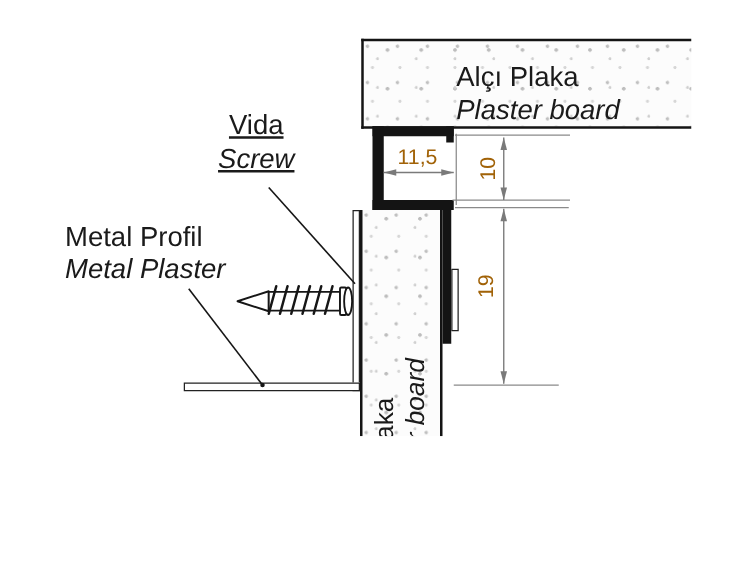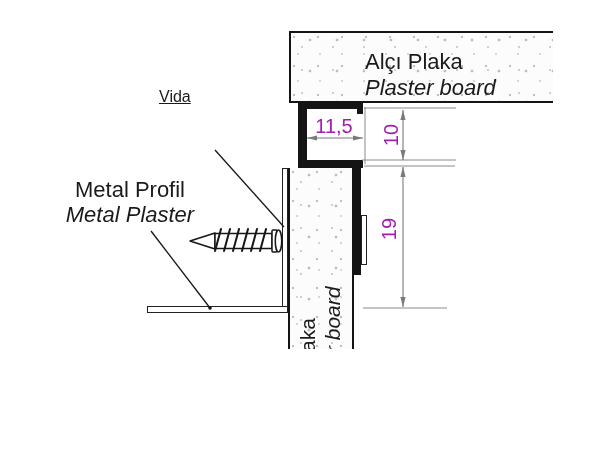--- a/index.html
+++ b/index.html
@@ -14,21 +14,21 @@
       radial-gradient(circle at 11px 14px,#cfcfcf 0.9px, transparent 1.4px),
       radial-gradient(circle at 19px 7px, #bdbdbd 1.2px, transparent 1.7px),
       radial-gradient(circle at 7px 21px, #d6d6d6 1.0px, transparent 1.5px),
       radial-gradient(circle at 16px 26px,#c9c9c9 0.8px, transparent 1.3px);
     background-size: 24px 29px, 31px 23px, 27px 31px, 22px 27px, 33px 19px;
   }
   .abs{position:absolute;box-sizing:border-box;}
   .ink{background:#141414;}
   .label{line-height:1.18;white-space:nowrap;}
   .label .it{font-style:italic;}
-  .dimtext{position:absolute;font-size:20px;color:#a21caf;white-space:nowrap;}
+  .dimtext{position:absolute;font-size:17px;color:#a16207;white-space:nowrap;}
   .rot{transform:translate(-50%,-50%) rotate(-90deg);}
   svg{display:block;}
 </style>
 </head>
 <body>
 
 <div id="canvas">
 
   <div class="abs stipple" style="left:289px;top:31px;width:264px;height:72px;
               border:2px solid #141414;border-right:none;"></div>
@@ -64,24 +64,25 @@
     <g stroke="#161616" stroke-width="2" stroke-linecap="round">
       <line x1="33" y1="8" x2="27" y2="30"></line>
       <line x1="42" y1="8" x2="36" y2="30"></line>
       <line x1="51" y1="8" x2="45" y2="30"></line>
       <line x1="60" y1="8" x2="54" y2="30"></line>
       <line x1="69" y1="8" x2="63" y2="30"></line>
       <line x1="78" y1="8" x2="72" y2="30"></line>
     </g>
   </svg>
 
-  <div class="abs label" style="left:159px;top:87px;width:92px;font-size:16px;line-height:1.22;text-decoration:underline;">
+  <div class="abs label" style="left:159px;top:87px;width:92px;text-align:center;font-size:22px;line-height:1.22;text-decoration:underline;">
     <div>Vida</div>
+    <div class="it">Screw</div>
   </div>
-  <div class="abs label" style="left:52px;top:177px;width:156px;text-align:center;font-size:22px;line-height:1.15;">
+  <div class="abs label" style="left:52px;top:177px;width:156px;font-size:22px;line-height:1.15;">
     <div>Metal Profil</div>
     <div class="it">Metal Plaster</div>
   </div>
 
   <svg class="abs" style="left:0;top:0;" width="600" height="455" viewBox="0 0 600 455">
 
     <g stroke="#161616" stroke-width="1.3" fill="none">
       <line x1="215" y1="150" x2="284" y2="227"></line>
       <line x1="151" y1="231" x2="210" y2="308"></line>
     </g>

